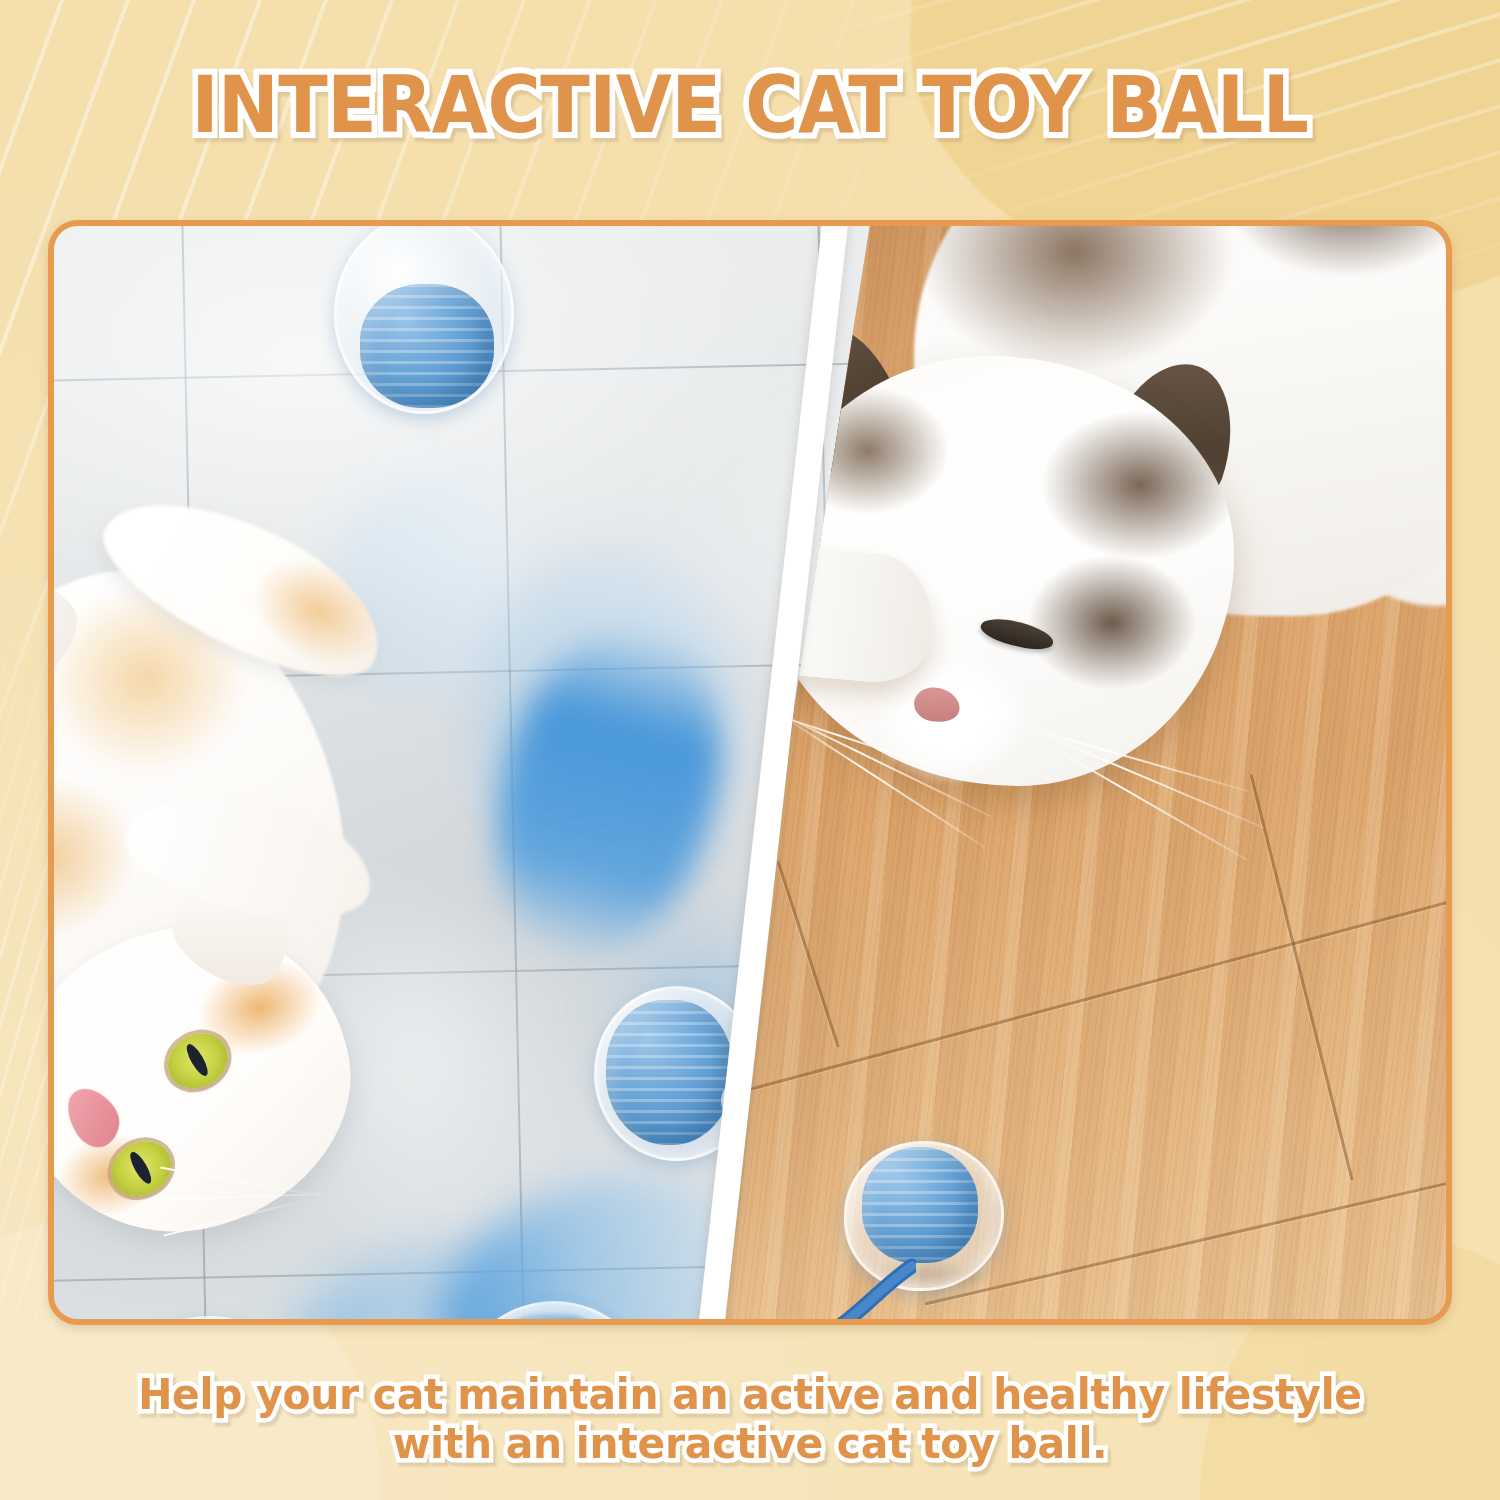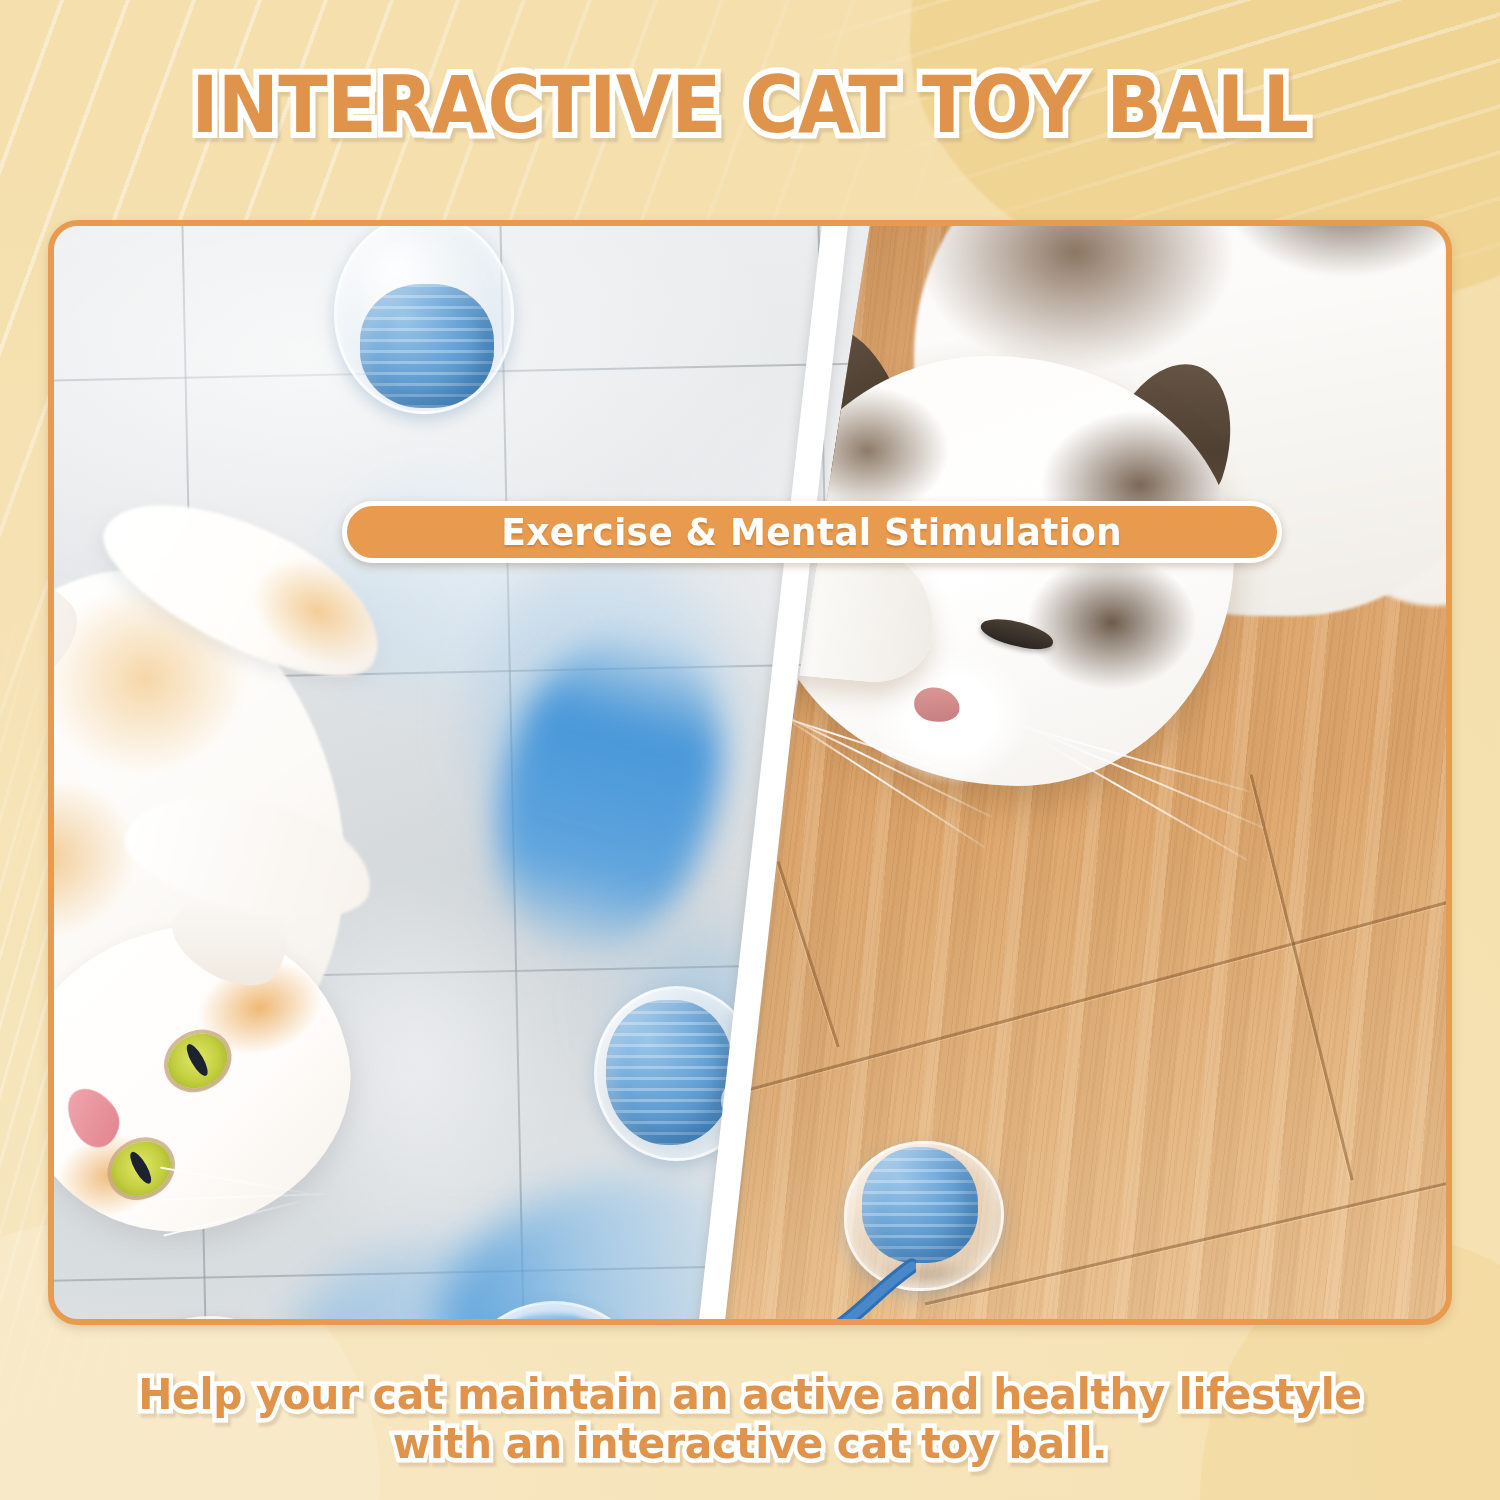--- a/index.html
+++ b/index.html
@@ -555,18 +555,15 @@
     <svg id="rope" viewBox="0 0 250 140">
       <path d="M246,8 C214,30 196,54 168,72 C140,92 96,96 52,112 C30,120 12,128 2,134" fill="none" stroke="#2F6FB5" stroke-width="15" stroke-linecap="round"></path>
       <path d="M246,8 C214,30 196,54 168,72 C140,92 96,96 52,112 C30,120 12,128 2,134" fill="none" stroke="#4C8CCB" stroke-width="9" stroke-linecap="round" opacity=".85"></path>
       <ellipse cx="88" cy="100" rx="20" ry="15" fill="#2F6FB5" transform="rotate(-14 88 100)"></ellipse>
       <ellipse cx="88" cy="98" rx="14" ry="10" fill="#4C8CCB" transform="rotate(-14 88 98)" opacity=".8"></ellipse>
     </svg>
   </div>
 
   <div id="divider"></div>
 
-  <div id="pill">
-    <span id="pill-text">Exercise &amp; Mental Stimulation</span>
-  </div>
 </div>
 
 <div id="caption">Help your cat maintain an active and healthy lifestyle with an interactive cat toy ball.</div>
 
 </body></html>

